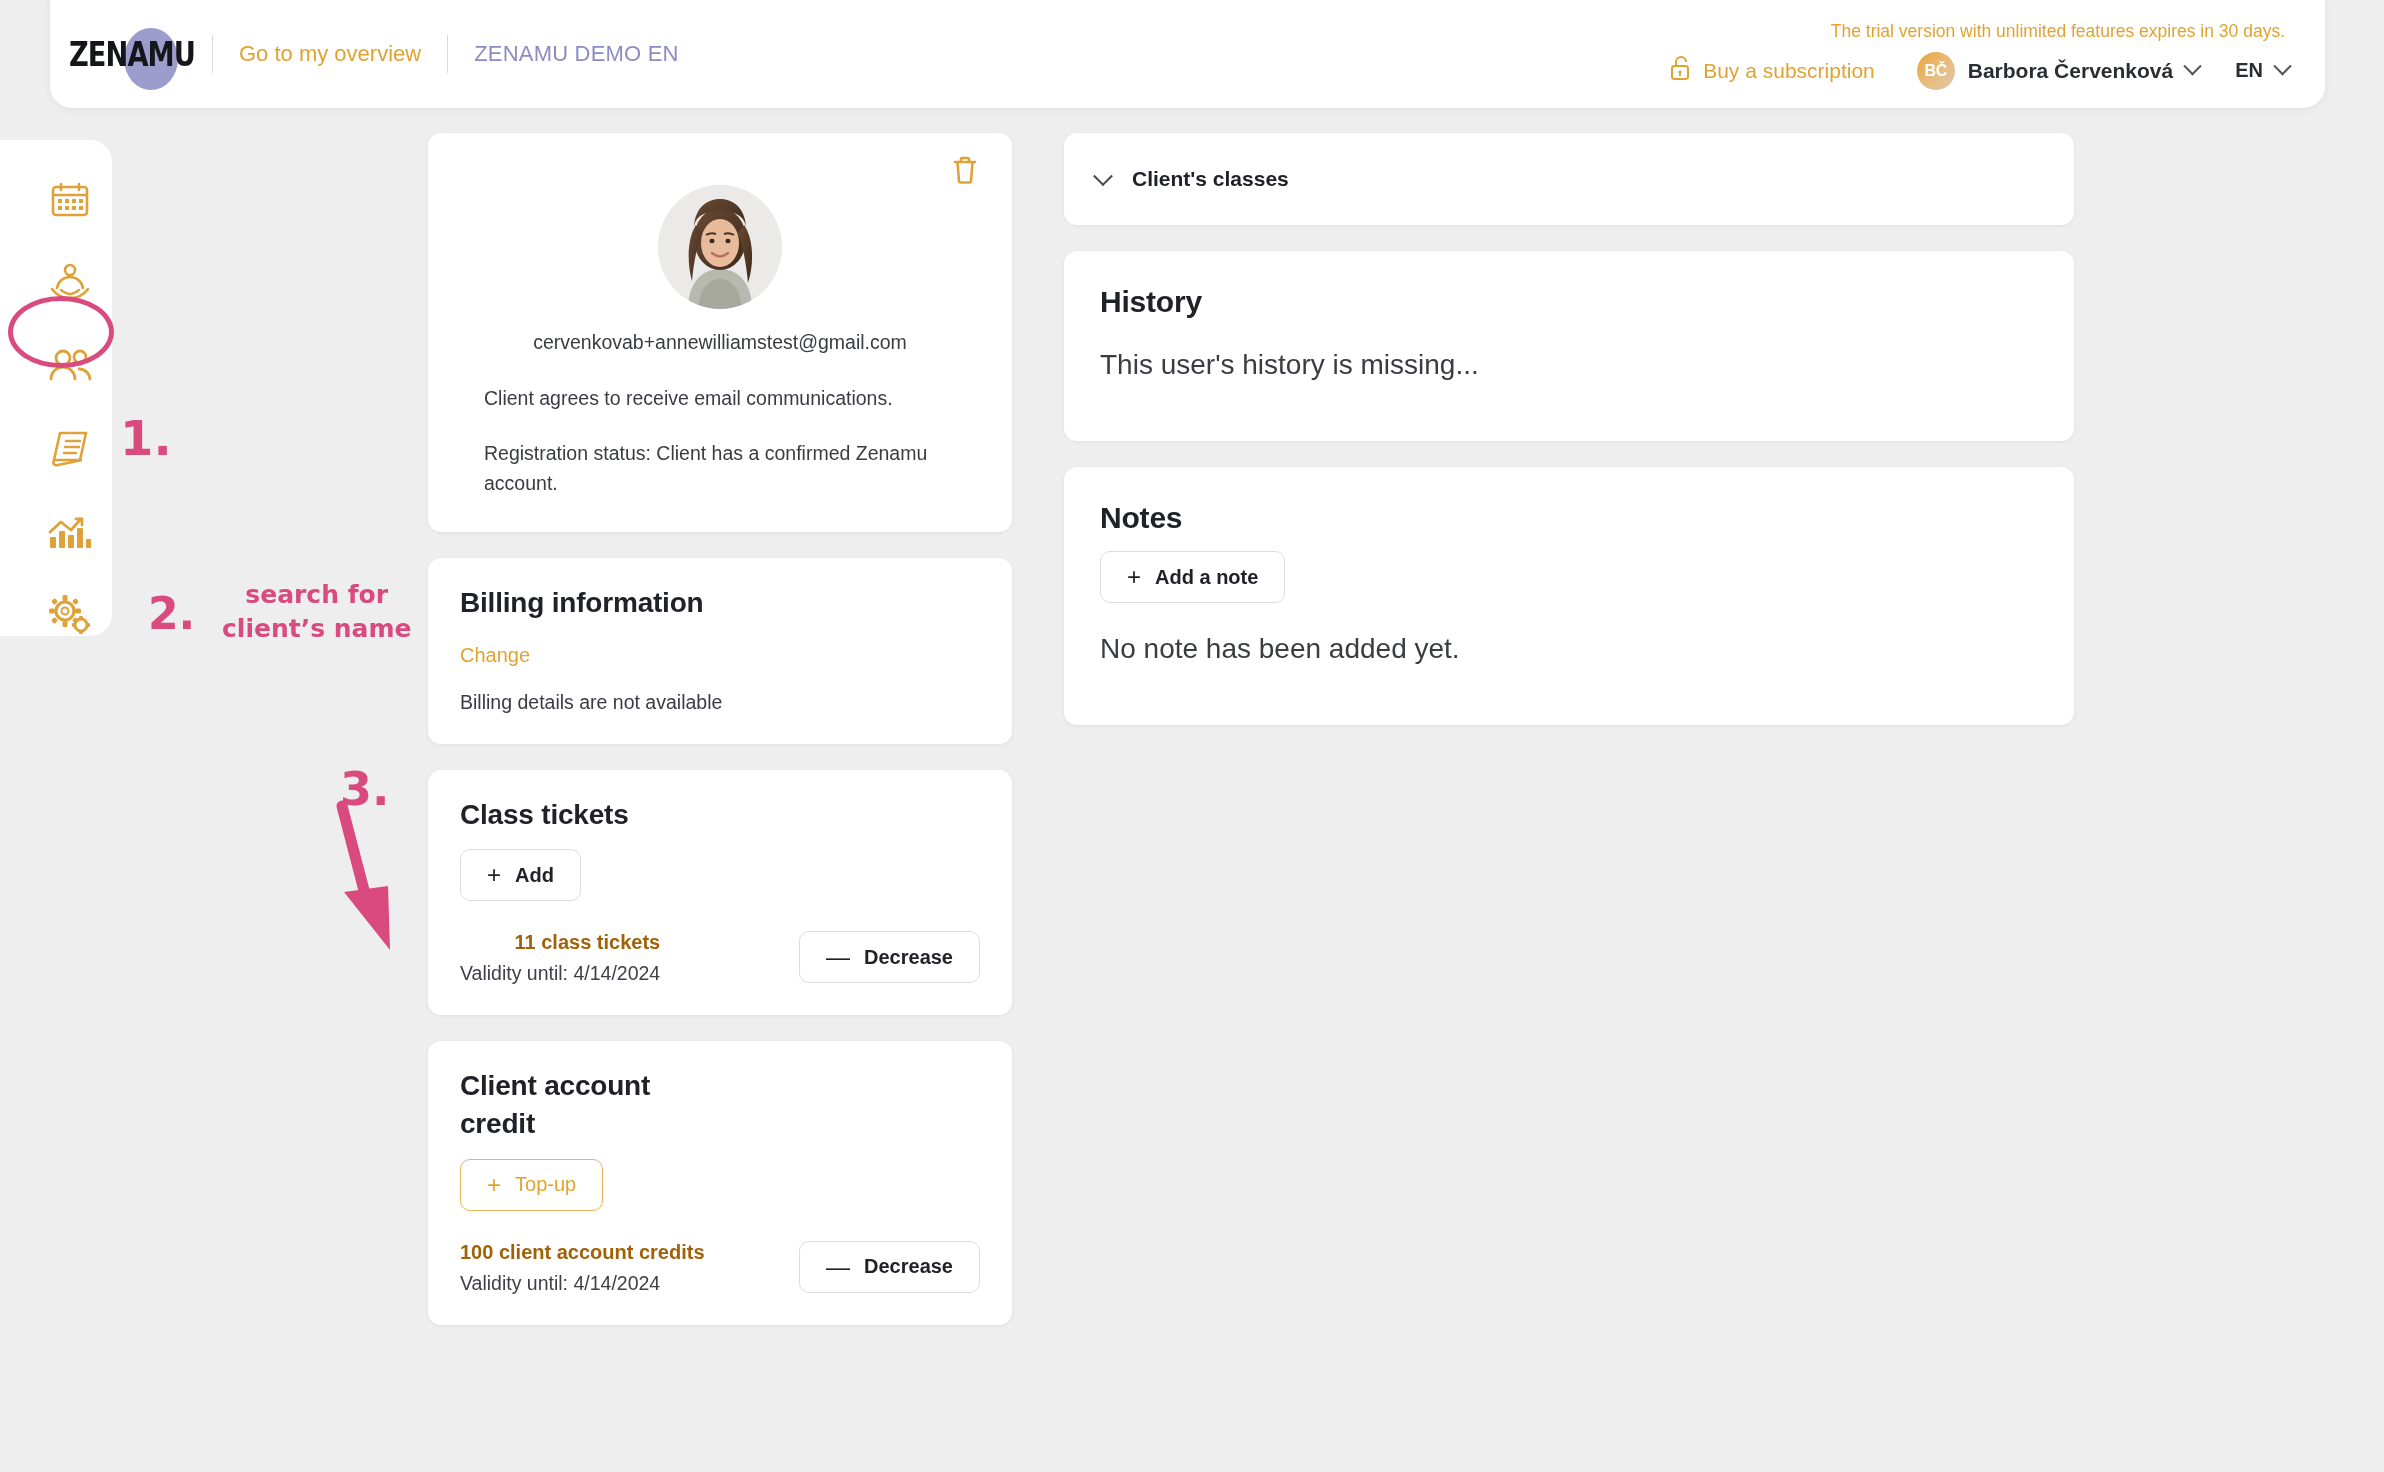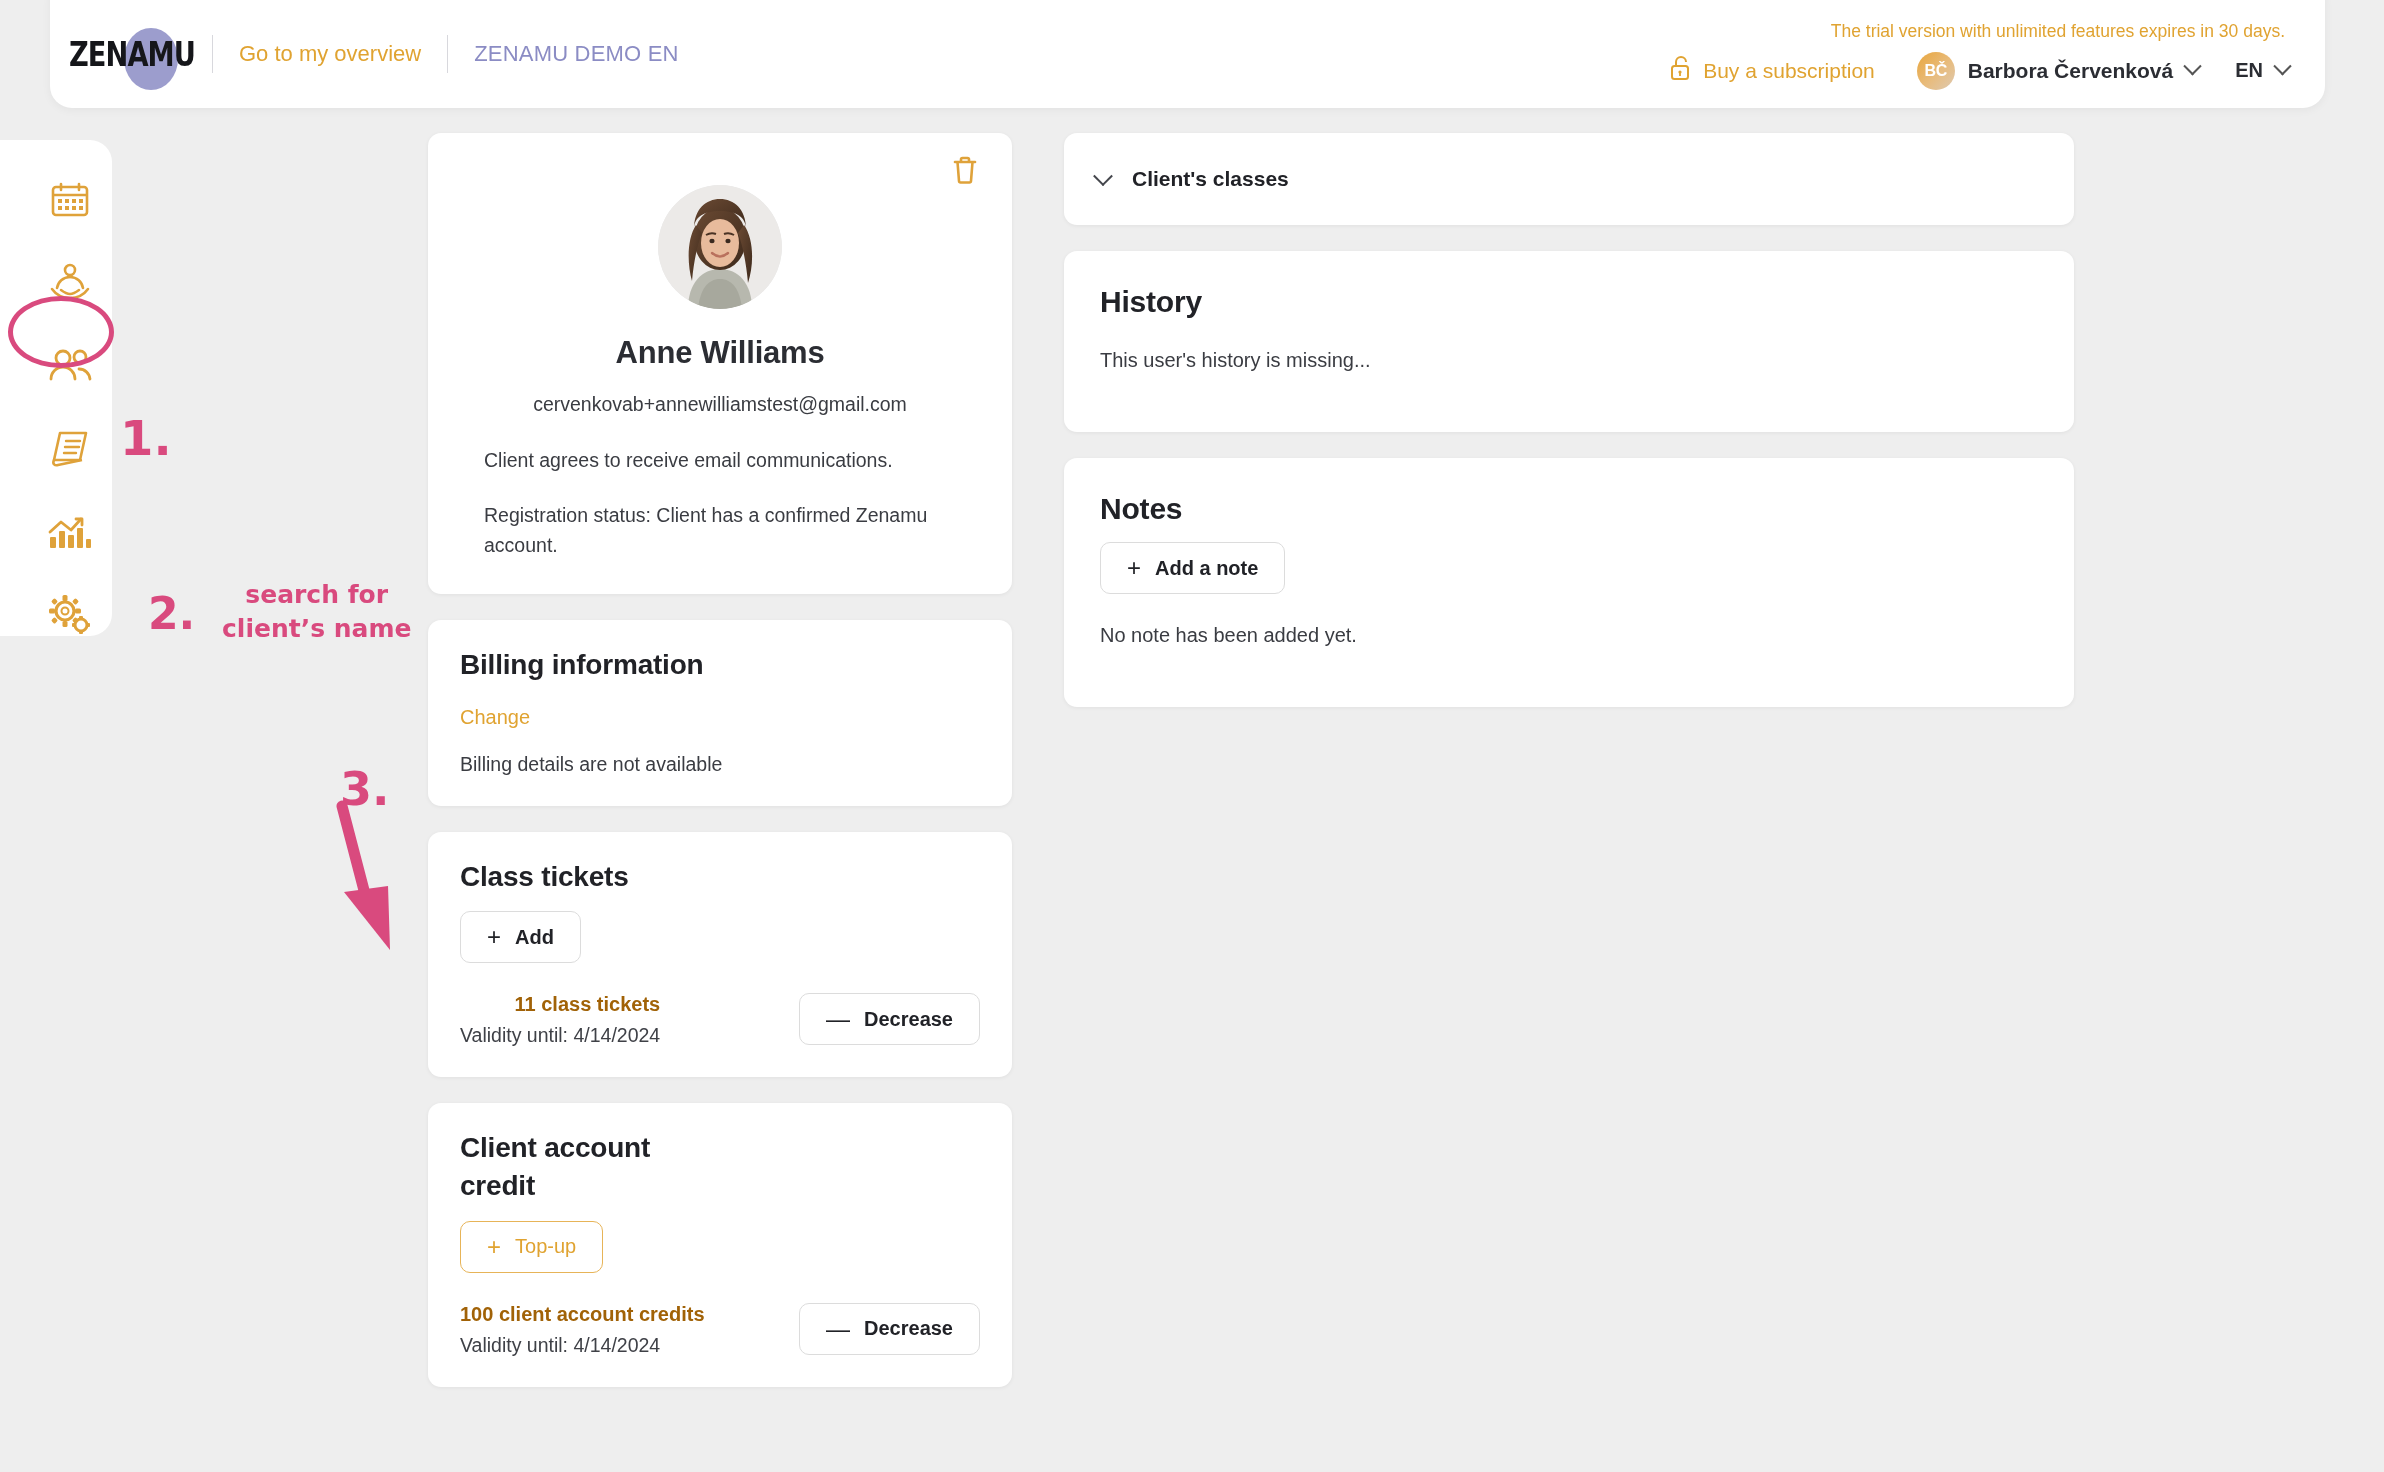--- a/index.html
+++ b/index.html
@@ -292,21 +292,21 @@
     width: 14px; height: 14px;
     border-right: 2.6px solid #44464c;
     border-bottom: 2.6px solid #44464c;
     transform: rotate(45deg) translate(-2px,-2px);
   }
   .panel-title {
     font-size: 30px; font-weight: 700; color: #212227;
     letter-spacing: -0.2px;
   }
   .panel-text {
-    font-size: 20px; color: #3a3c42; margin-top: 30px;
+    font-size: 28px; color: #3a3c42; margin-top: 30px;
   }
   .h-pad { padding: 34px 36px 60px; }
 </style>
 </head>
 <body>
 
 <div class="header">
   <div class="header-inner">
     <div class="logo">
       <div class="logo-blob"></div>
@@ -497,21 +497,20 @@
             <path d="M86 40 c10 14 10 40 4 58 c-2 -22 -6 -40 -10 -50 Z" fill="url(#hair)"></path>
             <path d="M38 40 c-9 14 -9 38 -4 56 c2 -22 6 -38 10 -48 Z" fill="url(#hair)"></path>
             <ellipse cx="54" cy="56" rx="2.6" ry="2.2" fill="#3a2a20"></ellipse>
             <ellipse cx="70" cy="56" rx="2.6" ry="2.2" fill="#3a2a20"></ellipse>
             <path d="M54 68 q8 7 16 0" fill="none" stroke="#b9715d" stroke-width="2.4" stroke-linecap="round"></path>
             <path d="M48 50 q5 -3 10 -1 M66 49 q5 -2 10 1" fill="none" stroke="#4a3324" stroke-width="2"></path>
           </g>
         </svg>
       </div>
 
-      <div class="pf-name">Anne Williams</div>
       <div class="pf-email">cervenkovab+annewilliamstest@gmail.com</div>
       <div class="pf-para">Client agrees to receive email communications.</div>
       <div class="pf-para">Registration status: Client has a confirmed Zenamu account.</div>
     </div>
 
     <div class="card card-pad">
       <div class="card-row">
         <div class="card-title">Billing information</div>
         <div class="link-change">Change</div>
       </div>

